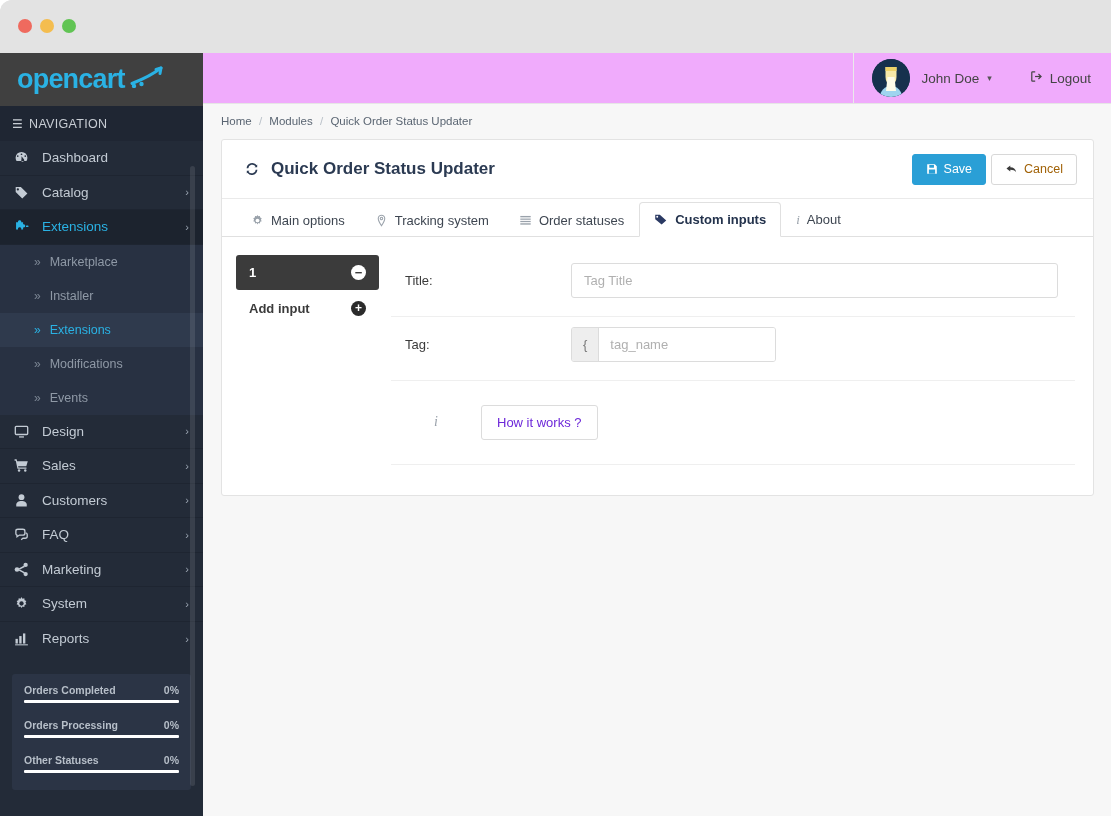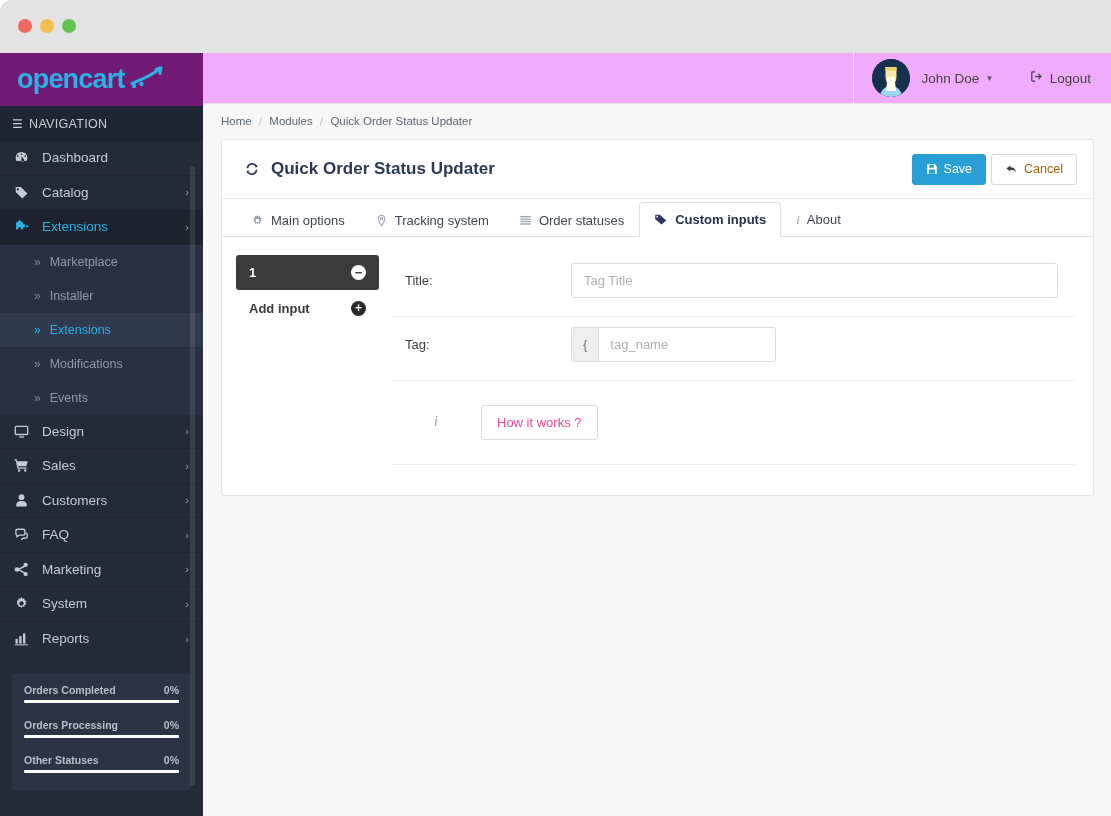--- a/index.html
+++ b/index.html
@@ -40,21 +40,21 @@
   }
 
   
   #sidebar-column {
     position: absolute; left: 0; top: 0;
     width: 203px; height: 763px;
     background: #232b38;
   }
   #logo-bar {
     height: 53px;
-    background: #701a75;
+    background: #404040;
     display: flex; align-items: center;
     padding-left: 17px;
   }
   .logo-text {
     font-size: 27px;
     font-weight: bold;
     color: #2ab2e4;
     letter-spacing: -0.8px;
     display: flex; align-items: baseline;
   }
@@ -348,21 +348,21 @@
     font-size: 14px;
     font-family: "Liberation Serif", serif;
     font-style: italic;
   }
   #how-it-works-button {
     background: #ffffff;
     border: 1px solid #dcdcdc;
     border-radius: 3px;
     padding: 9px 15px;
     font-size: 13px;
-    color: #ec4899;
+    color: #6d28d9;
     cursor: pointer;
     font-family: "Liberation Sans", sans-serif;
   }
   .bottom-divider {
     margin-left: 0;
     border-top: 1px solid #efefef;
     height: 1px;
   }
 </style>
 </head>

